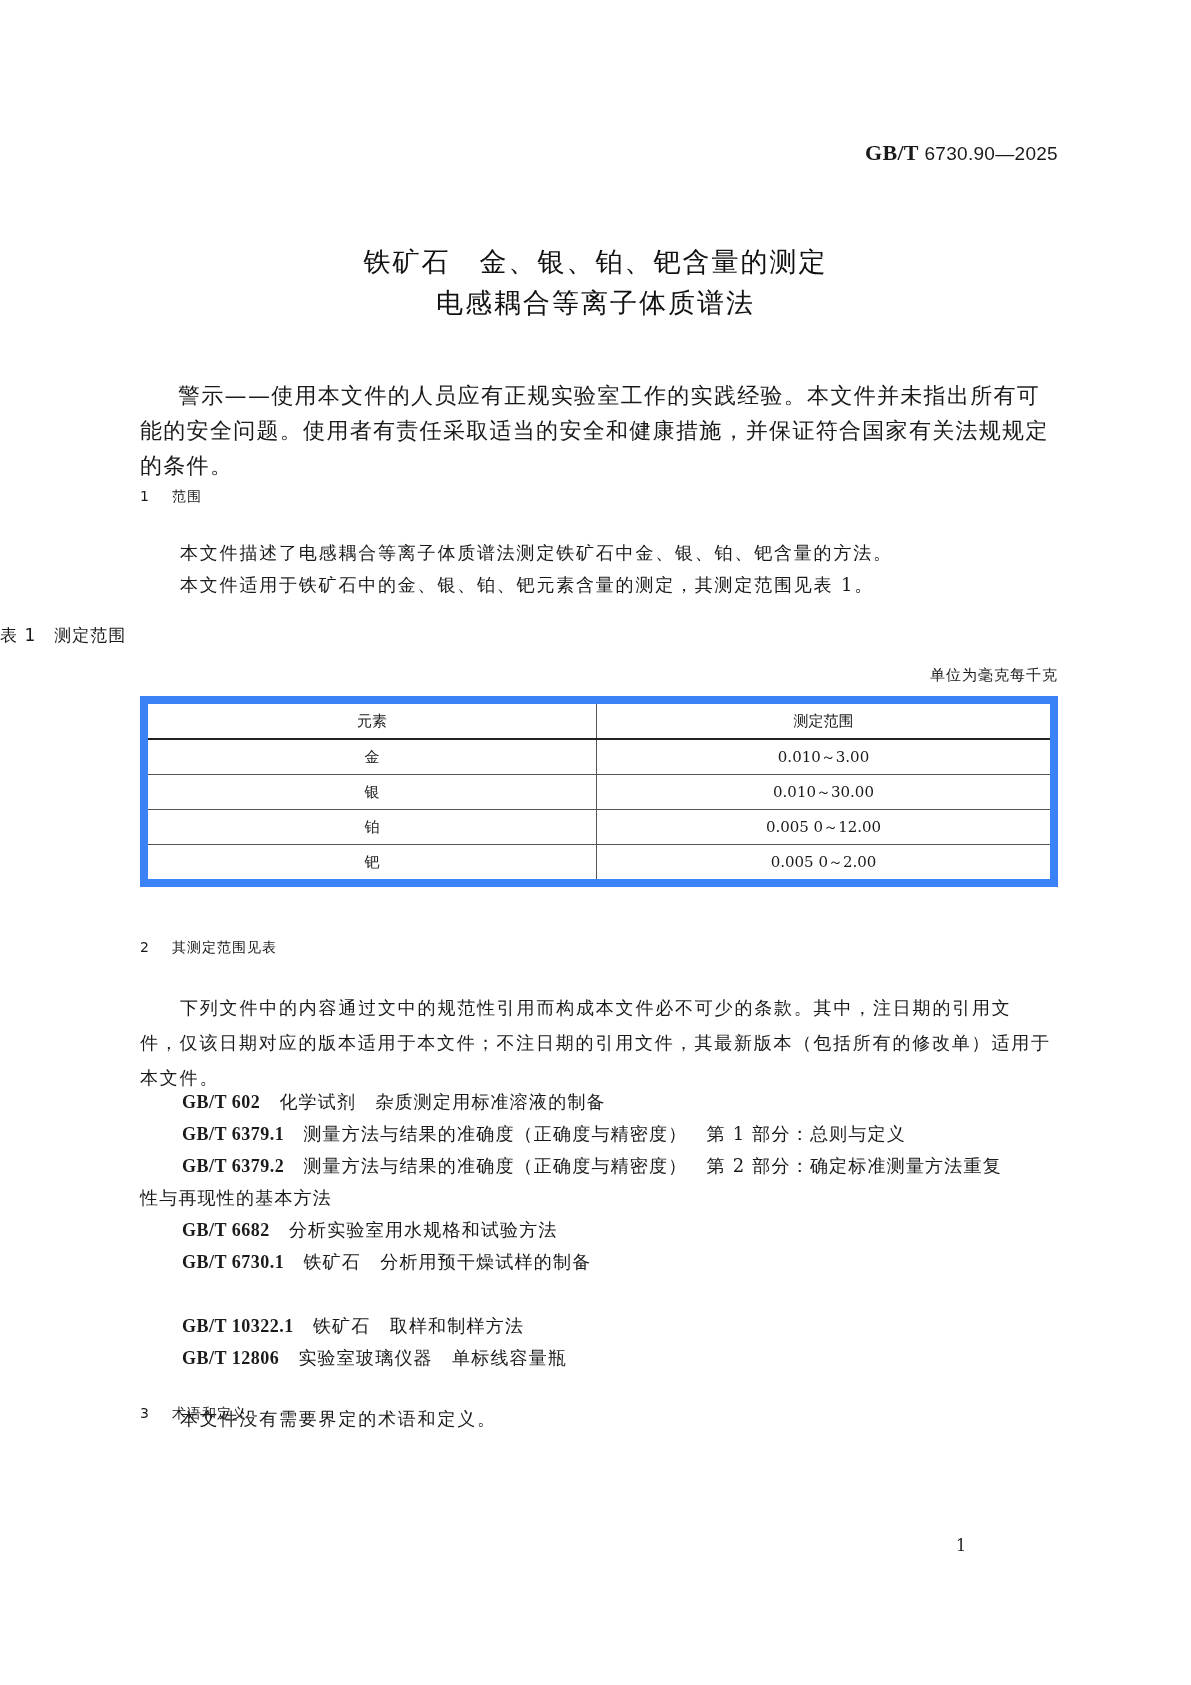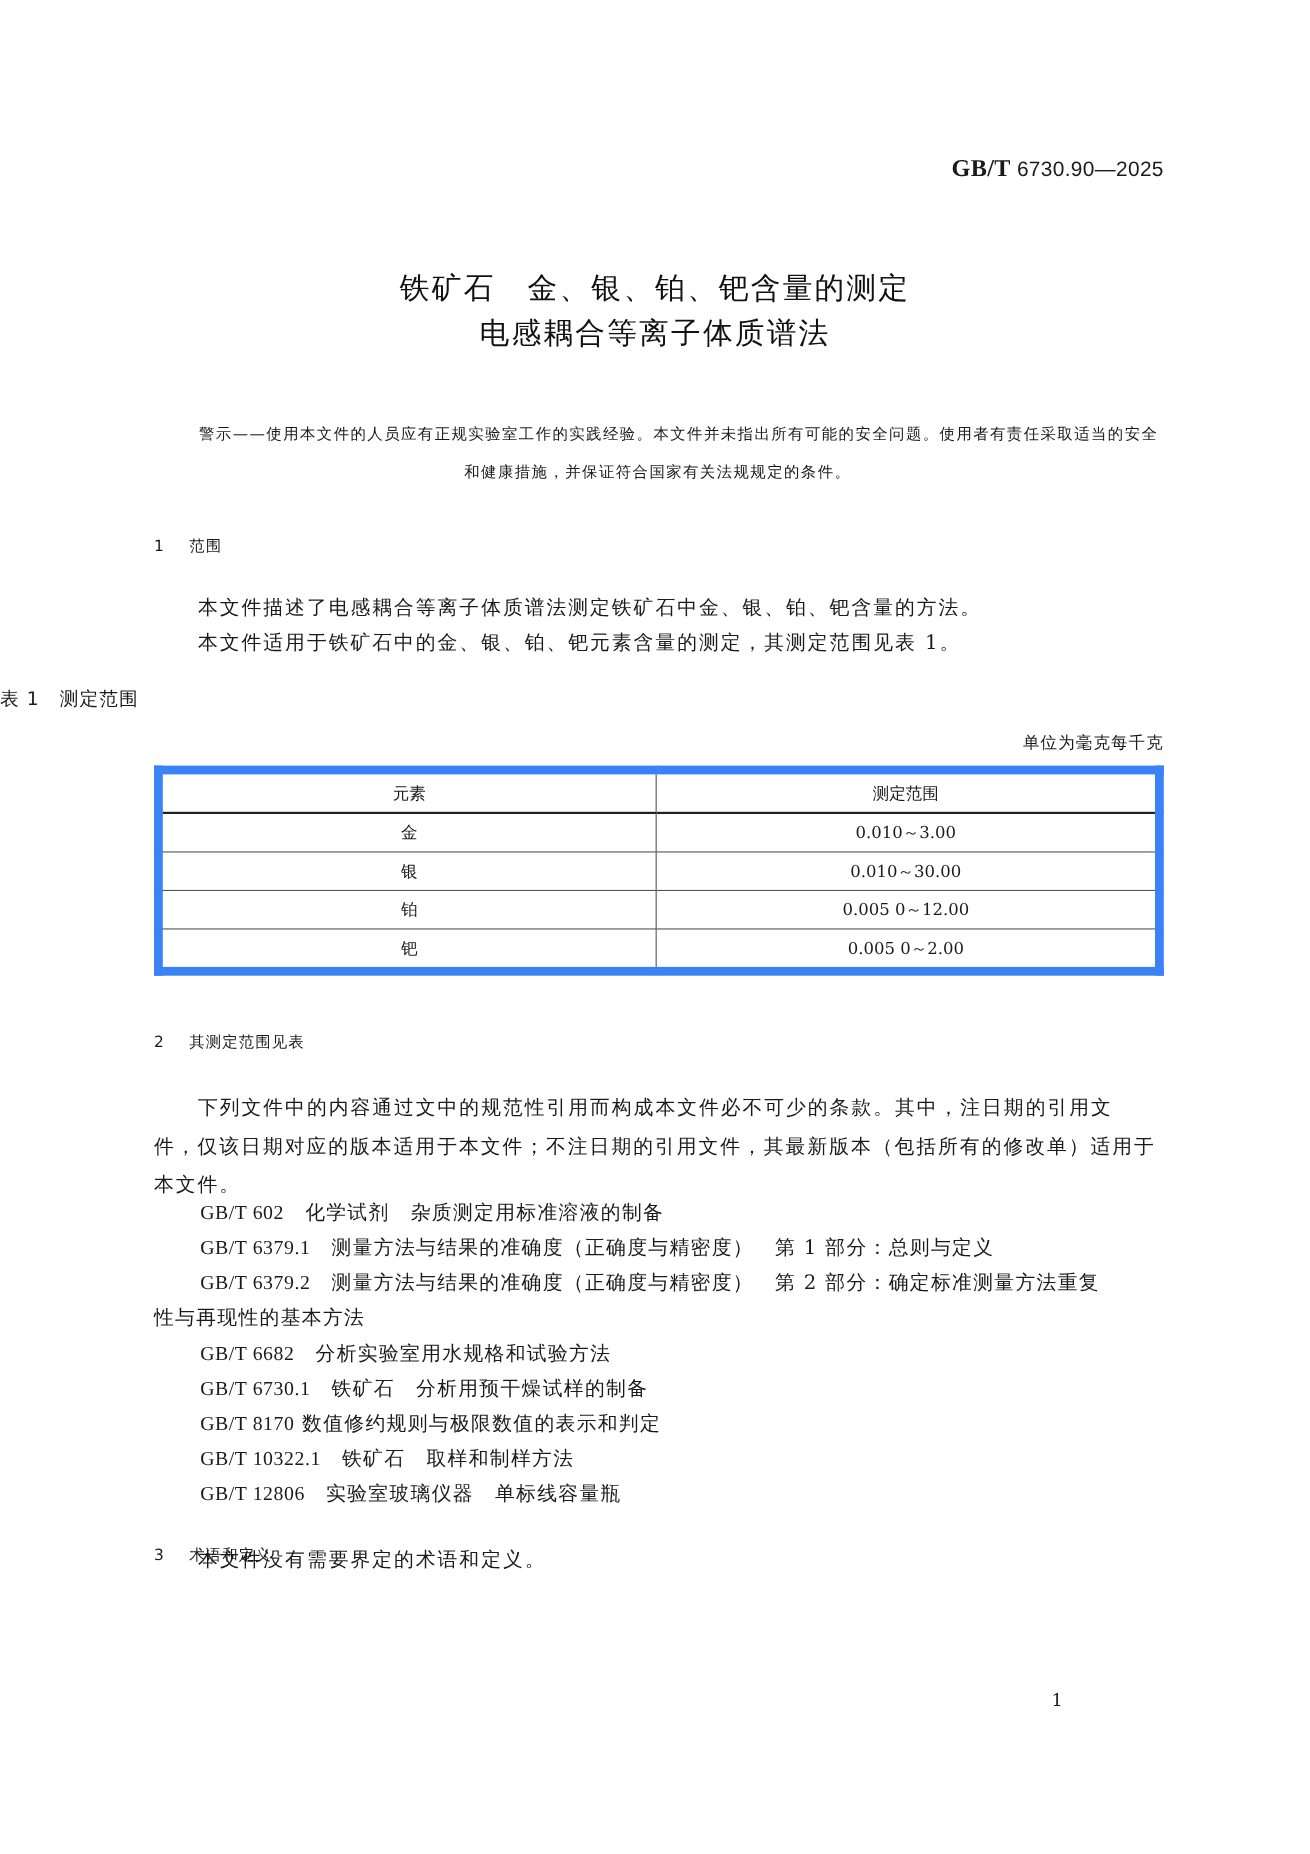--- a/index.html
+++ b/index.html
@@ -21,23 +21,22 @@
     position: absolute; left: 0; width: 1191px; text-align: center;
     font-family: "DejaVu Sans", "Liberation Sans", sans-serif;
     font-size: 27px; letter-spacing: 2px; color: #111;
   }
   .title.l1 { top: 244px; }
   .title.l2 { top: 285px; }
 
   .warning {
     position: absolute; left: 140px; width: 916px; top: 378px;
     font-family: "DejaVu Sans", "Liberation Sans", sans-serif;
-    font-size: 14px; line-height: 35px; letter-spacing: 1.3px;
+    font-size: 22px; line-height: 35px; letter-spacing: 1.3px;
     text-indent: 38px;
-    text-align: center;
   }
 
   .h1 {
     position: absolute; left: 140px;
     font-family: "DejaVu Sans", "Liberation Sans", sans-serif;
     font-size: 14px; letter-spacing: 1px;
   }
   .h1 .num { display: inline-block; width: 32px; }
 
   .para {
@@ -64,21 +63,21 @@
     border: 1px solid #555; height: 34px; text-align: center; font-weight: normal;
     padding: 0;
   }
   table.range { border: 8px solid #3b82f6; }
   table.range thead th { border-bottom: 2px solid #222; }
   table.range td.col1, table.range th.col1 { width: 448px; }
 
   .ref {
     position: absolute; left: 182px; font-size: 18px; letter-spacing: 1.2px; white-space: nowrap;
   }
-  .ref .code { font-family: "Liberation Serif", "DejaVu Serif", serif; letter-spacing: 0.5px; }
+  .ref .code { font-family: "Liberation Serif", "DejaVu Serif", serif; letter-spacing: 0.5px; font-weight: bold; }
 
   .page-num {
     position: absolute; left: 956px; top: 1536px; font-size: 16px;
   }
 </style>
 </head>
 <body>
 
 <div class="page">
 
@@ -145,23 +144,20 @@
   <div class="ref" style="top:1154px;">
     <span class="code">GB/T 6379.2</span>　<span>测量方法与结果的准确度（正确度与精密度）　第 2 部分：确定标准测量方法重复</span>
   </div>
   <div class="ref" style="top:1186px; left:140px;">性与再现性的基本方法</div>
   <div class="ref" style="top:1218px;">
     <span class="code">GB/T 6682</span>　<span>分析实验室用水规格和试验方法</span>
   </div>
   <div class="ref" style="top:1250px;">
     <span class="code">GB/T 6730.1</span>　<span>铁矿石　分析用预干燥试样的制备</span>
   </div>
-  <div class="ref" style="top:1282px;">
-    <span class="code">GB/T 8170</span> <span>数值修约规则与极限数值的表示和判定</span>
-  </div>
   <div class="ref" style="top:1314px;">
     <span class="code">GB/T 10322.1</span>　<span>铁矿石　取样和制样方法</span>
   </div>
   <div class="ref" style="top:1346px;">
     <span class="code">GB/T 12806</span>　<span>实验室玻璃仪器　单标线容量瓶</span>
   </div>
 
   <div class="h1" style="top:1405px;">
     <span class="num">3</span><span>术语和定义</span>
   </div>

